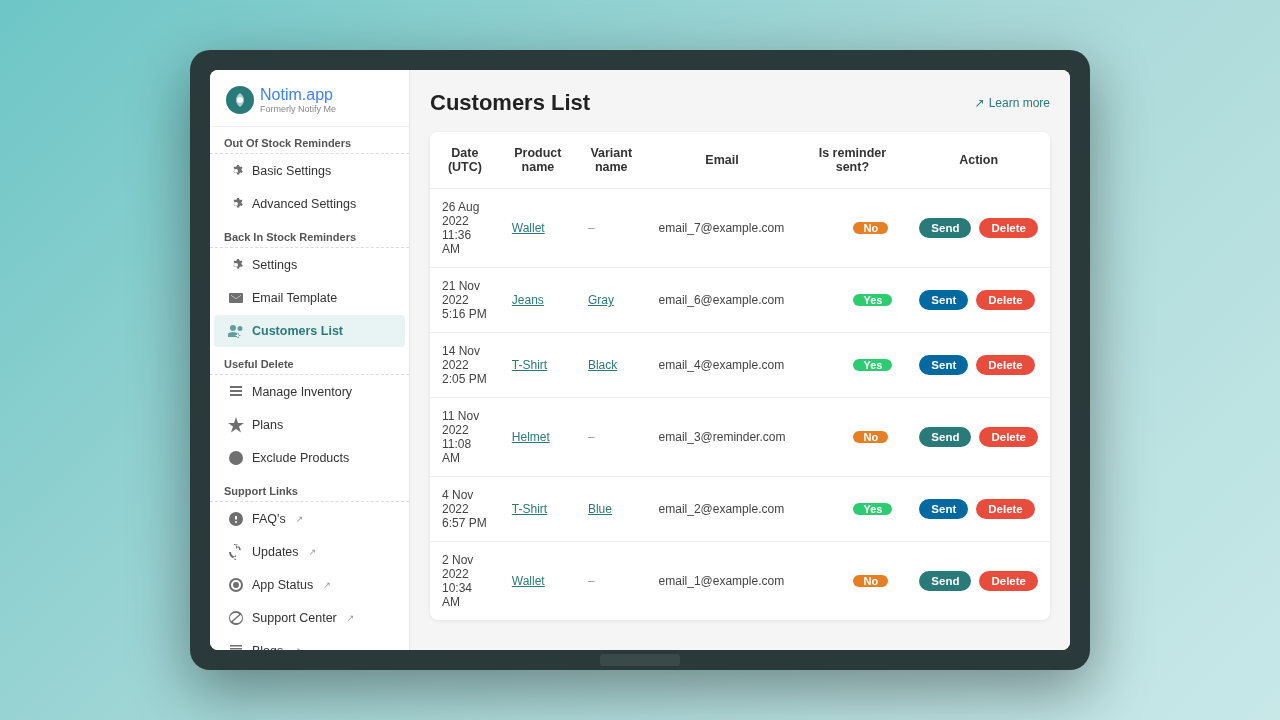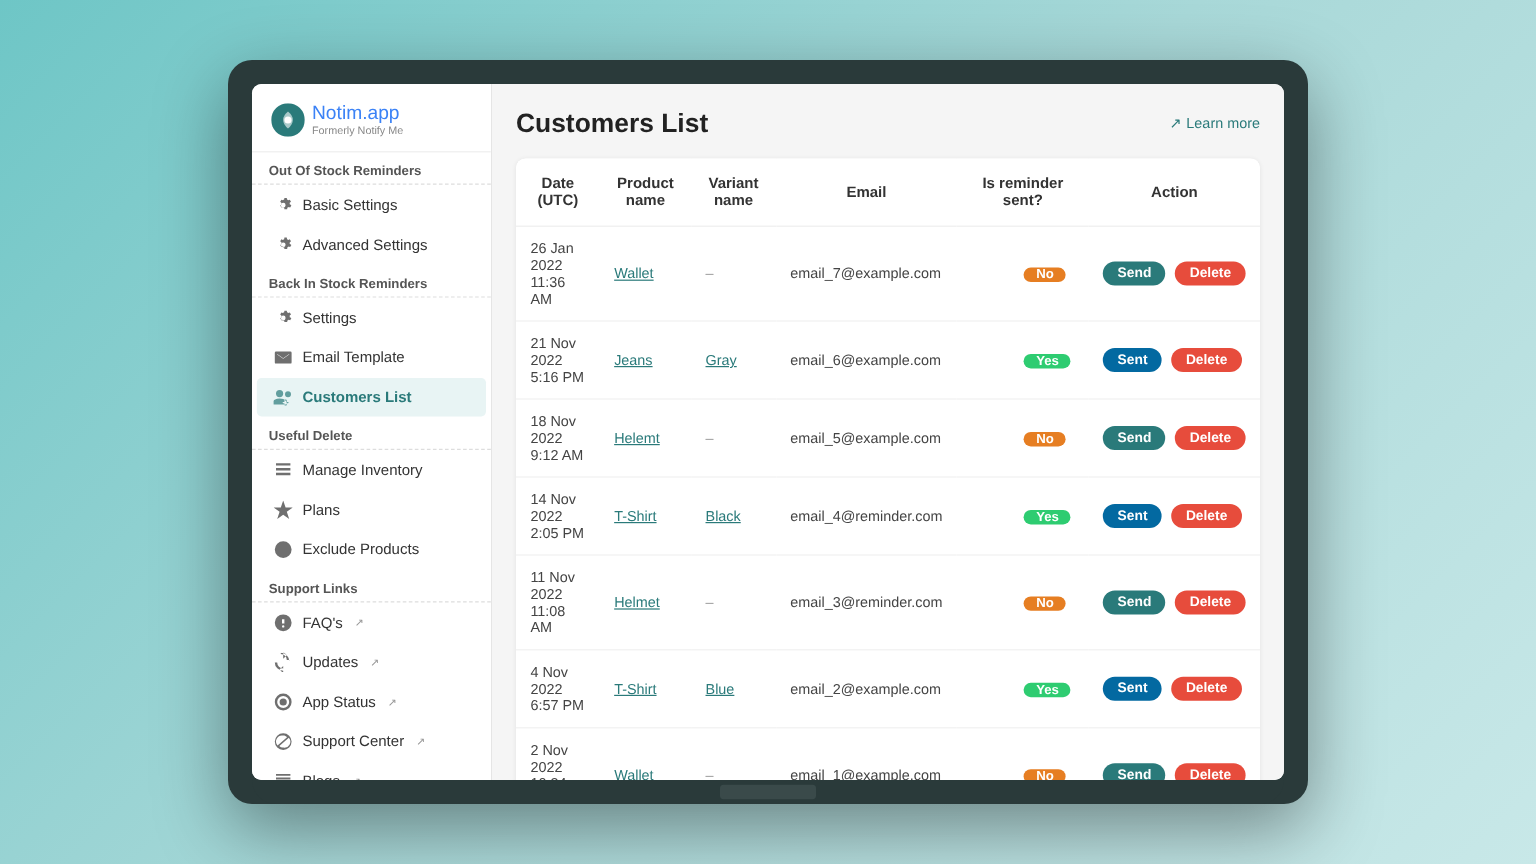--- a/index.html
+++ b/index.html
@@ -335,21 +335,21 @@
               <th>Date (UTC)</th>
               <th>Product name</th>
               <th>Variant name</th>
               <th>Email</th>
               <th>Is reminder sent?</th>
               <th>Action</th>
             </tr>
           </thead>
           <tbody id="table-body">
           <tr>
-    <td>26 Jan 2022 11:36 AM</td>
+    <td>26 Aug 2022 11:36 AM</td>
     <td><a class="product-link">Wallet</a></td>
     <td><span class="variant-dash">–</span></td>
     <td>email_7@example.com</td>
     <td><span class="badge badge-no">No</span></td>
     <td>
       <div class="action-cell">
         <button class="btn btn-send">Send</button>
         <button class="btn btn-delete">Delete</button>
       </div>
     </td>
@@ -361,37 +361,24 @@
     <td>email_6@example.com</td>
     <td><span class="badge badge-yes">Yes</span></td>
     <td>
       <div class="action-cell">
         <button class="btn btn-sent">Sent</button>
         <button class="btn btn-delete">Delete</button>
       </div>
     </td>
   </tr>
               <tr>
-    <td>18 Nov 2022 9:12 AM</td>
-    <td><a class="product-link">Helemt</a></td>
-    <td><span class="variant-dash">–</span></td>
-    <td>email_5@example.com</td>
-    <td><span class="badge badge-no">No</span></td>
-    <td>
-      <div class="action-cell">
-        <button class="btn btn-send">Send</button>
-        <button class="btn btn-delete">Delete</button>
-      </div>
-    </td>
-  </tr>
-              <tr>
     <td>14 Nov 2022 2:05 PM</td>
     <td><a class="product-link">T-Shirt</a></td>
     <td><a class="product-link">Black</a></td>
-    <td>email_4@reminder.com</td>
+    <td>email_4@example.com</td>
     <td><span class="badge badge-yes">Yes</span></td>
     <td>
       <div class="action-cell">
         <button class="btn btn-sent">Sent</button>
         <button class="btn btn-delete">Delete</button>
       </div>
     </td>
   </tr>
               <tr>
     <td>11 Nov 2022 11:08 AM</td>

